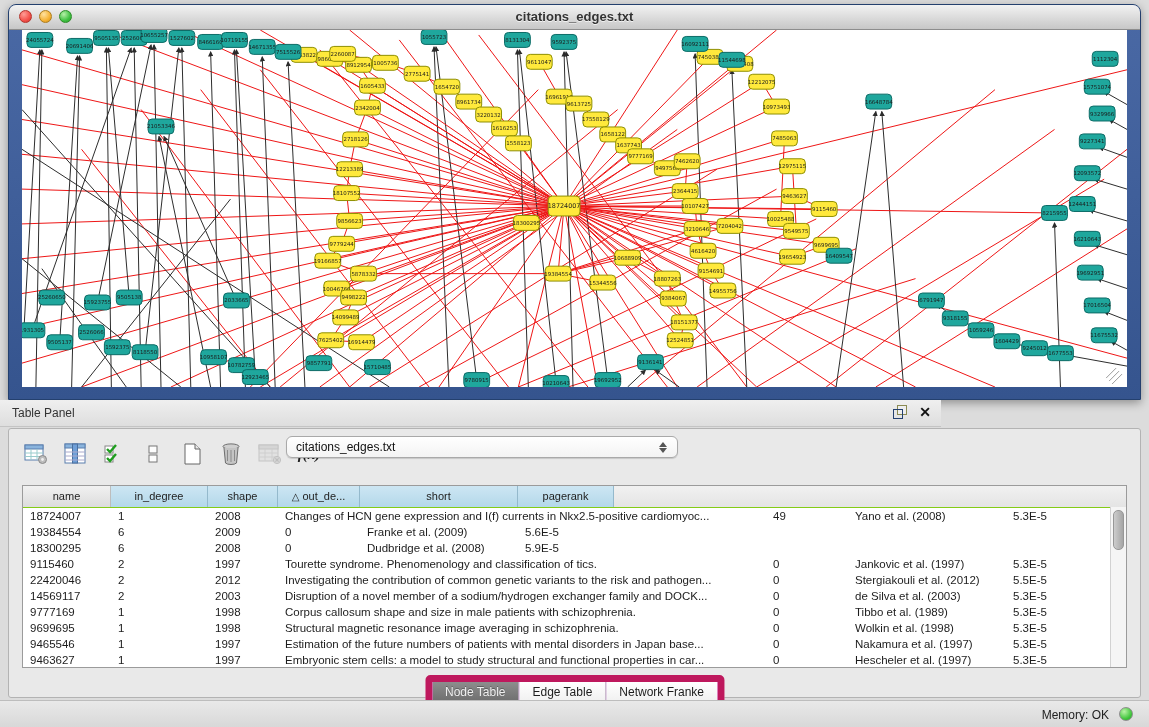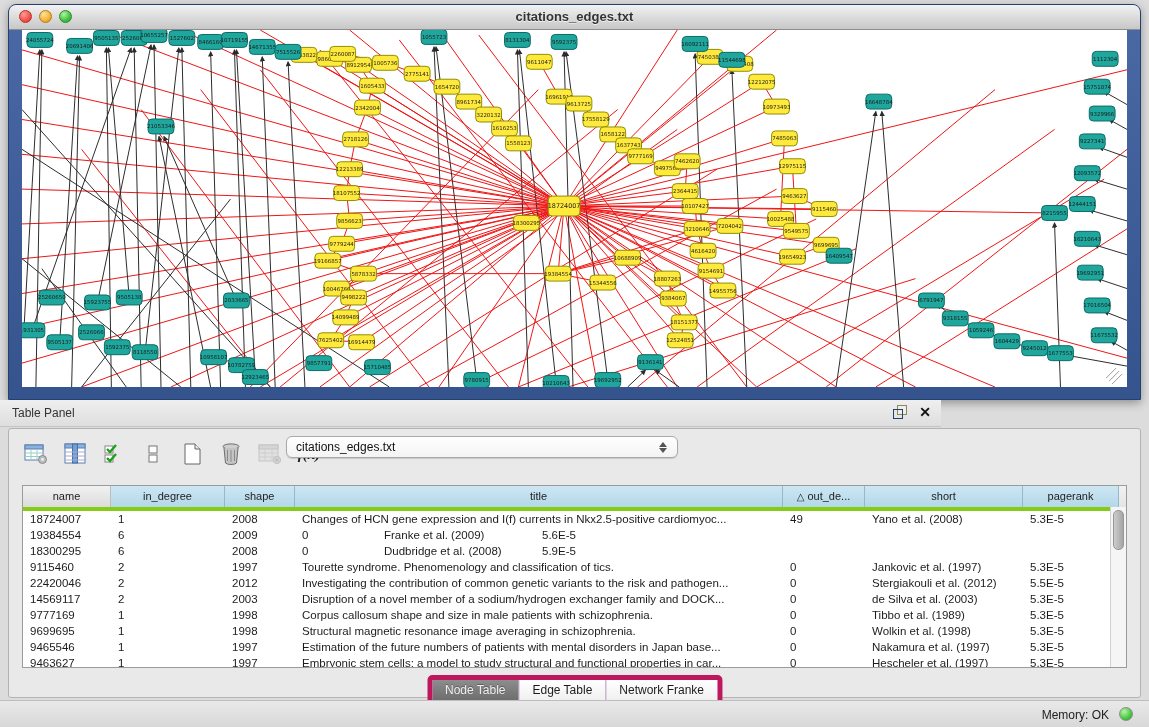--- a/index.html
+++ b/index.html
@@ -44,36 +44,36 @@
   .combo{position:absolute;left:277px;top:7px;width:392px;height:22px;background:linear-gradient(#fff,#f3f3f3);
     border:1px solid #a9a9a9;border-radius:6px;box-shadow:0 1px 1px rgba(0,0,0,.15);
     display:flex;align-items:center;box-sizing:border-box;}
   .combo .combo-text{flex:1;padding-left:9px;font-size:12px;color:#111;}
   .combo .combo-arrows{width:20px;display:flex;flex-direction:column;align-items:center;gap:1px;padding-right:4px;}
   .tri-up{width:0;height:0;border-left:4px solid transparent;border-right:4px solid transparent;border-bottom:5px solid #555;}
   .tri-down{width:0;height:0;border-left:4px solid transparent;border-right:4px solid transparent;border-top:5px solid #555;}
 
   #table-wrap{position:absolute;left:13px;top:56px;width:1105px;height:183px;background:#fff;
     border:1px solid #9b9b9b;box-sizing:border-box;overflow:hidden;}
-  #thead{display:flex;height:21px;border-bottom:4px solid #84cc16;}
+  #thead{display:flex;height:21px;border-bottom:1px solid #84cc16;}
   .hcell{height:21px;line-height:21px;text-align:center;font-size:11px;color:#222;box-sizing:border-box;
     background:linear-gradient(#cde6f3,#b3d8ea);border-right:1px solid #94b9cc;overflow:hidden;white-space:nowrap;}
   .hcell.gray{background:linear-gradient(#f1f1f1,#dcdcdc);border-right:1px solid #bdbdbd;}
   .hcell.filler{background:linear-gradient(#f1f1f1,#e4e4e4);border-right:none;flex:1;}
   .sort-tri{font-size:10px;margin-right:3px;color:#222;}
-  .c0{width:88px}.c1{width:114px}.c2{width:70px}.c3{width:488px}.c4{width:82px}.c5{width:158px}.c6{width:96px}
+  .c0{width:88px}.c1{width:97px}.c2{width:70px}.c3{width:488px}.c4{width:82px}.c5{width:158px}.c6{width:96px}
   #tbody .trow{display:flex;height:16px;line-height:16px;}
   #tbody .tcell{font-size:11.5px;color:#1c1c1c;padding-left:7px;box-sizing:border-box;
     overflow:hidden;white-space:nowrap;}
   #vscroll{position:absolute;right:0;top:21px;bottom:0;width:15px;background:#f5f5f5;border-left:1px solid #d2d2d2;}
   #vthumb{position:absolute;left:2px;top:3px;width:9px;height:38px;border-radius:5px;
     background:linear-gradient(90deg,#cdcdcd,#a5a5a5);border:1px solid #979797;}
 
   #tabs{position:absolute;left:50%;top:246px;transform:translateX(-50%);display:inline-flex;
-    border:5px solid #be185d;border-radius:5px;overflow:hidden;background:#f0abfc;box-shadow:0 1px 0 rgba(255,255,255,.6);}
+    border:7px solid #be185d;border-radius:5px;overflow:hidden;background:#f0abfc;box-shadow:0 1px 0 rgba(255,255,255,.6);}
   .tab{padding:3px 13px;font-size:12px;color:#1c1c1c;background:linear-gradient(#fff,#f0f0f0);
     border-right:1px solid #a5a5a5;cursor:default;}
   .tab:last-child{border-right:none;}
   .tab.selected{background:linear-gradient(#8d8d8d,#6e6e6e);color:#efefef;text-shadow:0 -1px 0 rgba(0,0,0,.3);}
 
   
   #status-bar{position:absolute;left:0;top:700px;width:1149px;height:27px;
     background:linear-gradient(#e9e9e9,#d8d8d8);border-top:1px solid #bdbdbd;box-sizing:border-box;}
   #mem-label{position:absolute;right:40px;top:7px;font-size:12px;color:#222;}
   #mem-light{position:absolute;right:16px;top:6px;width:14px;height:14px;border-radius:50%;
@@ -848,21 +848,20 @@
       <span class="tri-up"></span>
         <span class="tri-down"></span>
     </span>
   </div>
 
   <div id="table-wrap">
     <div id="thead">
       <div class="hcell gray c0"><span>name</span></div>
       <div class="hcell c1"><span>in_degree</span></div>
       <div class="hcell c2"><span>shape</span></div>
-      <div class="hcell c3"><span>title</span></div>
       <div class="hcell c4"><span class="sort-tri">△</span><span>out_de...</span></div>
       <div class="hcell c5"><span>short</span></div>
       <div class="hcell c6"><span>pagerank</span></div>
       <div class="hcell filler"></div>
     </div>
     <div id="tbody">
         <div class="trow">
           <div class="tcell c0">18724007</div>
           <div class="tcell c1">1</div>
           <div class="tcell c2">2008</div>

